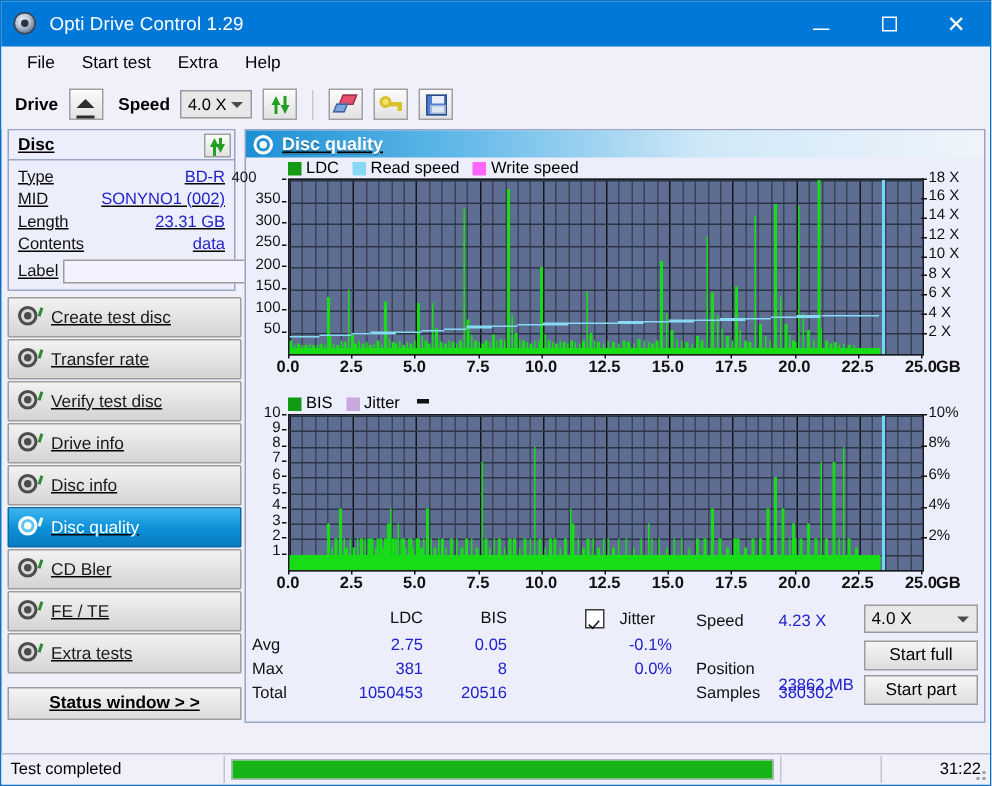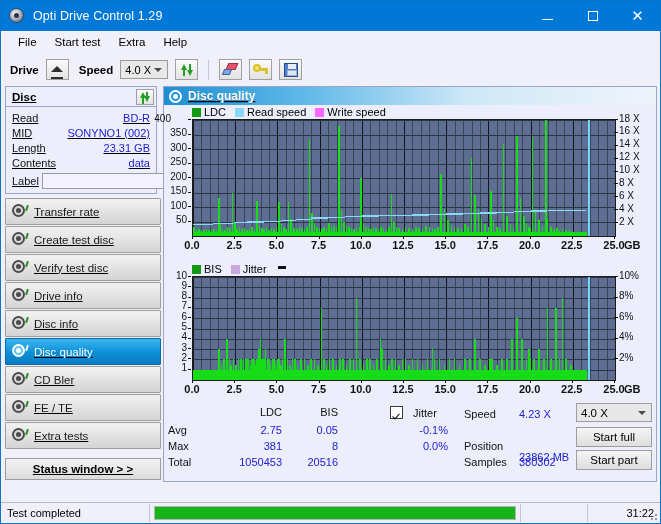--- a/index.html
+++ b/index.html
@@ -229,21 +229,21 @@
             <span class="arrows" style="width:12px;height:12px;">
                 <i class="a1"></i>
                 <i class="s1"></i>
                 <i class="a2"></i>
                 <i class="s2"></i>
               </span>
           </span>
         </div>
         <div style="height:3px;"></div>
         <div class="discrow">
-          <span class="k">Read</span>
+          <span class="k">Type</span>
           <span class="v">BD-R</span>
         </div>
         <div class="discrow">
           <span class="k">MID</span>
           <span class="v">SONYNO1 (002)</span>
         </div>
         <div class="discrow">
           <span class="k">Length</span>
           <span class="v">23.31 GB</span>
         </div>
@@ -260,29 +260,29 @@
         </div>
       </div>
 
       <div class="navlist">
         <div class="navbtn">
           <span class="navico">
               <i class="ring"></i>
               <i class="dot"></i>
               <i class="tick"></i>
             </span>
-          <span>Transfer rate</span>
+          <span>Create test disc</span>
           </div>
         <div class="navbtn">
           <span class="navico">
               <i class="ring"></i>
               <i class="dot"></i>
               <i class="tick"></i>
             </span>
-          <span>Create test disc</span>
+          <span>Transfer rate</span>
           </div>
         <div class="navbtn">
           <span class="navico">
               <i class="ring"></i>
               <i class="dot"></i>
               <i class="tick"></i>
             </span>
           <span>Verify test disc</span>
           </div>
         <div class="navbtn">

